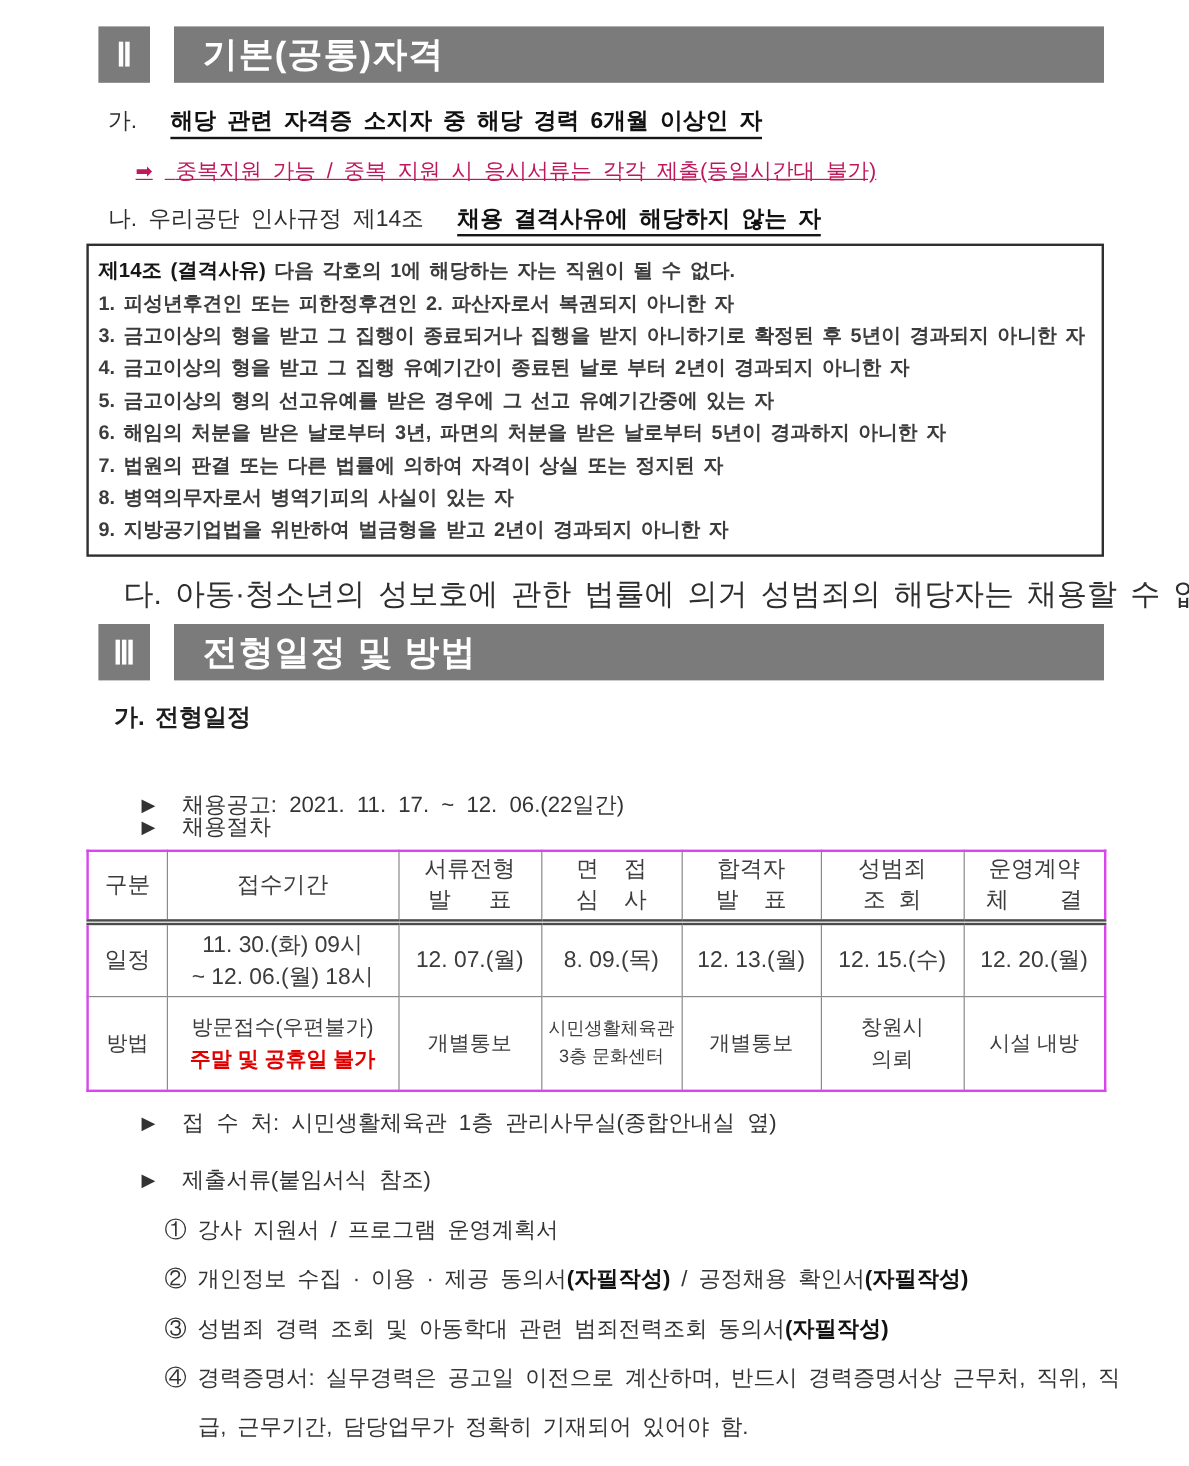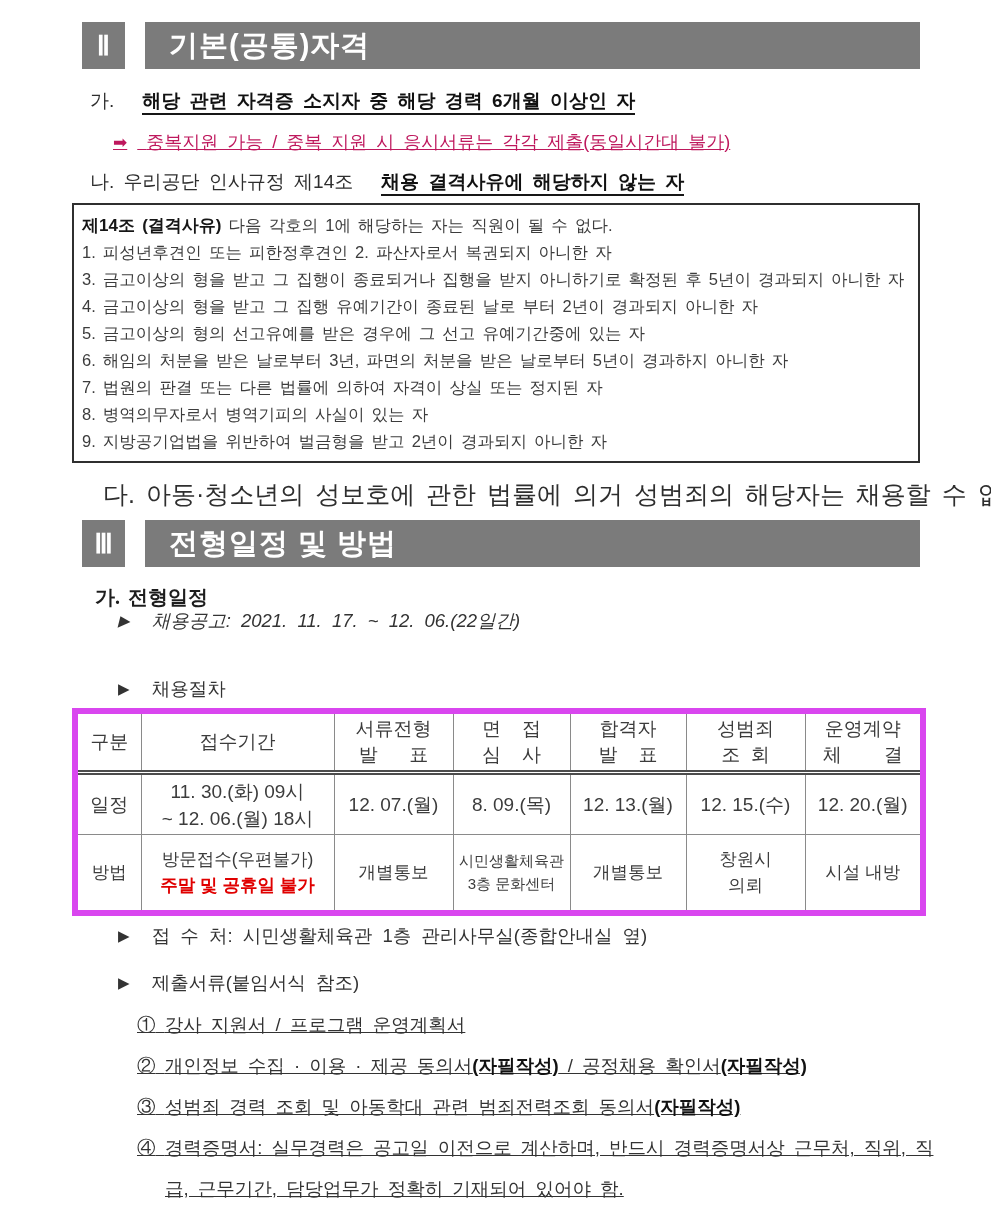--- a/index.html
+++ b/index.html
@@ -40,46 +40,46 @@
   
   .rule-box {
     width:848px; border:2px solid #2f2f2f; background:#ffffff;
     padding:7px 10px 6px 8px;
     font-size:16.5px; color:#3c3c3c; word-spacing:2.5px;
   }
   .rule-box .rb-line { line-height:27px; }
   .rule-heading b { color:#161616; font-size:17px; }
   .rule-item { padding-left:24px; text-indent:-24px; line-height:27px; }
 
-  .sub-heading { font-size:20px; font-weight:bold; color:#1d1d1d; word-spacing:3px;font-family:Liberation Serif, serif; }
+  .sub-heading { font-size:20px; font-weight:bold; color:#1d1d1d; word-spacing:3px; }
 
   .bullet-line { font-size:18.5px; color:#333333; word-spacing:5px; white-space:nowrap; }
   .bullet-glyph { font-size:15px; margin-right:12px; position:relative; top:-1px; }
 
   
   table.sched {
     border-collapse:collapse; table-layout:fixed; width:848px;
     font-size:19px; color:#3c3c3c;
   }
   table.sched th, table.sched td {
     border:1px solid #8a8a8a; text-align:center; vertical-align:middle;
     overflow:hidden; padding:2px;
   }
-  table.sched { border:6px solid #d946ef; }
+  table.sched { border:2px solid #d946ef; }
   table.sched thead th {
     font-weight:normal; height:58px; border-bottom:5px double #4c4c4c;
     line-height:26px; white-space:pre;
   }
   tr.row-schedule td { height:62px; white-space:pre-line; line-height:27px; }
   tr.row-method td { height:78px; white-space:pre-line; line-height:26px; font-size:17.5px; }
   td.small-cell { font-size:15px !important; line-height:23px !important; }
   .red-bold { color:#e00000; font-weight:bold; }
 
   .num-list { width:800px; font-size:18.5px; color:#333333; word-spacing:4px; }
-  .num-item { line-height:41px; padding-left:28px; text-indent:-28px;text-decoration:underline; }
+  .num-item { line-height:41px; padding-left:28px; text-indent:-28px; }
   .num-item b { color:#111111; }
 </style>
 </head>
 <body>
 
 <div class="page">
 
   <div class="abs sec-header" style="top:22px; left:82px;">
     <div class="sec-num">Ⅱ</div>
     <div class="sec-bar">기본(공통)자격</div>
@@ -96,21 +96,21 @@
     <span>중복지원 가능 / 중복 지원 시 응시서류는 각각 제출(동일시간대 불가)</span>
   </div>
 
   <div class="abs line" style="top:169px; left:90px;">
     <span class="lbl">나.</span>
     <span>우리공단 인사규정 제14조</span>
     <span>&nbsp;</span>
     <span class="bold-underline">채용 결격사유에 해당하지 않는 자</span>
   </div>
 
-  <div class="abs rule-box" style="top:203px; left:72px;">
+  <div class="abs rule-box" style="top:203px; left:72px;font-weight:bold;">
     <div class="rb-line rule-heading">
       <b>제14조 (결격사유)</b><span> 다음 각호의 1에 해당하는 자는 직원이 될 수 없다.</span>
     </div>
     <div class="rule-item">1. 피성년후견인 또는 피한정후견인   2. 파산자로서 복권되지 아니한 자</div>
     <div class="rule-item">3. 금고이상의 형을 받고 그 집행이 종료되거나 집행을 받지 아니하기로 확정된 후 5년이 경과되지 아니한 자</div>
     <div class="rule-item">4. 금고이상의 형을 받고 그 집행 유예기간이 종료된 날로 부터 2년이 경과되지 아니한 자</div>
     <div class="rule-item">5. 금고이상의 형의 선고유예를 받은 경우에 그 선고 유예기간중에 있는 자</div>
     <div class="rule-item">6. 해임의 처분을 받은 날로부터 3년, 파면의 처분을 받은 날로부터 5년이 경과하지 아니한 자</div>
     <div class="rule-item">7. 법원의 판결 또는 다른 법률에 의하여 자격이 상실 또는 정지된 자</div>
     <div class="rule-item">8. 병역의무자로서 병역기피의 사실이 있는 자</div>
@@ -122,21 +122,21 @@
     <span>아동·청소년의 성보호에 관한 법률에 의거 성범죄의 해당자는 채용할 수 없음</span>
   </div>
 
   <div class="abs sec-header" style="top:520px; left:82px;">
     <div class="sec-num">Ⅲ</div>
     <div class="sec-bar">전형일정 및 방법</div>
   </div>
 
   <div class="abs sub-heading" style="top:584px; left:95px;">가. 전형일정</div>
 
-  <div class="abs bullet-line" style="top:608px; left:118px;font-style:italic;">
+  <div class="abs bullet-line" style="top:658px; left:118px;">
     <span class="bullet-glyph">▶</span>
     <span>채용공고: 2021. 11. 17. ~ 12. 06.(22일간)</span>
   </div>
   <div class="abs bullet-line" style="top:676px; left:118px;">
     <span class="bullet-glyph">▶</span>
     <span>채용절차</span>
   </div>
 
   <table class="sched abs" style="top:708px; left:72px;">
     <colgroup>

